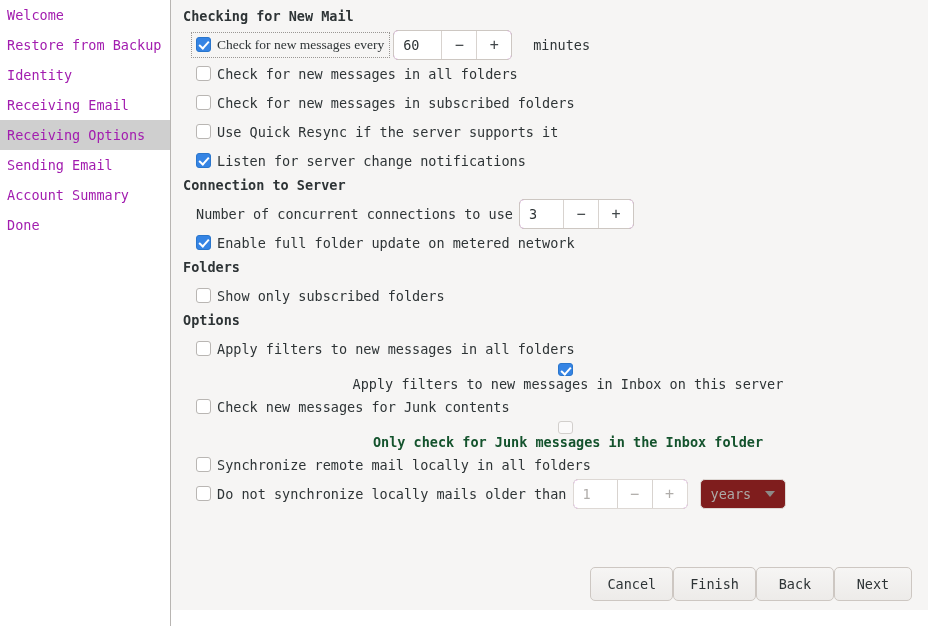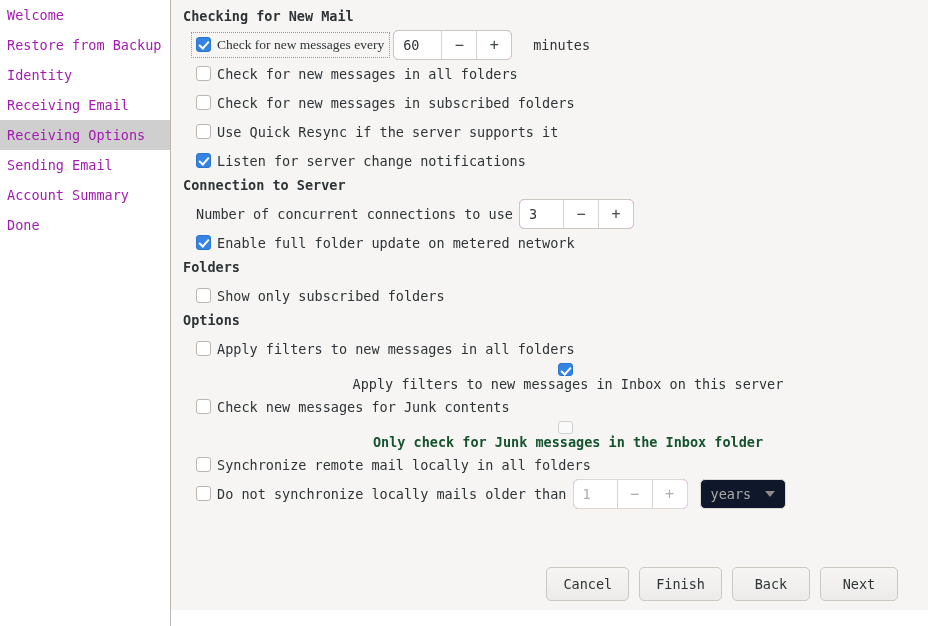--- a/index.html
+++ b/index.html
@@ -140,40 +140,39 @@
   .unit { font-size: 13.5px; color: #2e3436; margin-left: 15px; }
 
   
   .combo {
     display: flex; align-items: center;
     height: 30px;
     min-width: 84px;
     padding: 0 10px;
     border: 1px solid #ddd8d4;
     border-radius: 5px;
-    background: #0f172a;
+    background: #7f1d1d;
     margin-left: 6px;
     cursor: default;
   }
   .combo-val { font-size: 13.5px; color: #adaaa7; }
   .caret {
     margin-left: 14px;
     width: 0; height: 0;
     border-left: 5px solid transparent;
     border-right: 5px solid transparent;
     border-top: 6px solid #8d8a87;
   }
 
   
   .btnbar {
     position: absolute;
-    right: 30px;
+    right: 16px;
     bottom: 9px;
     display: flex;
-    gap: 10px;
   }
   .btn {
     height: 34px;
     min-width: 78px;
     padding: 0 16px;
     display: flex; align-items: center; justify-content: center;
     border: 1px solid #cdc7c2;
     border-radius: 5px;
     background: linear-gradient(#f6f5f4, #edebe9);
     font-size: 13.5px;

